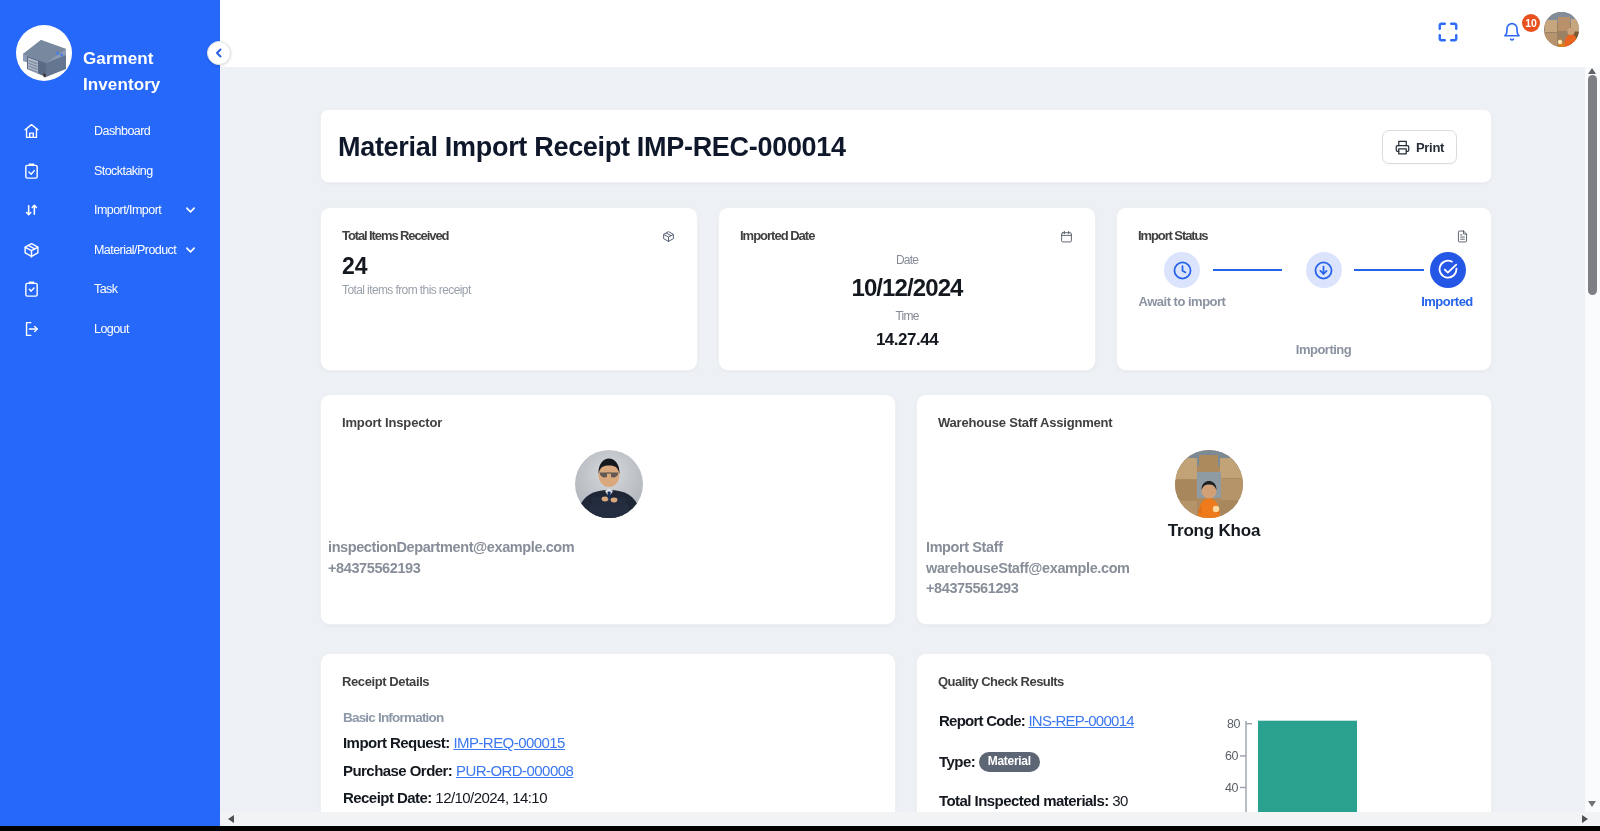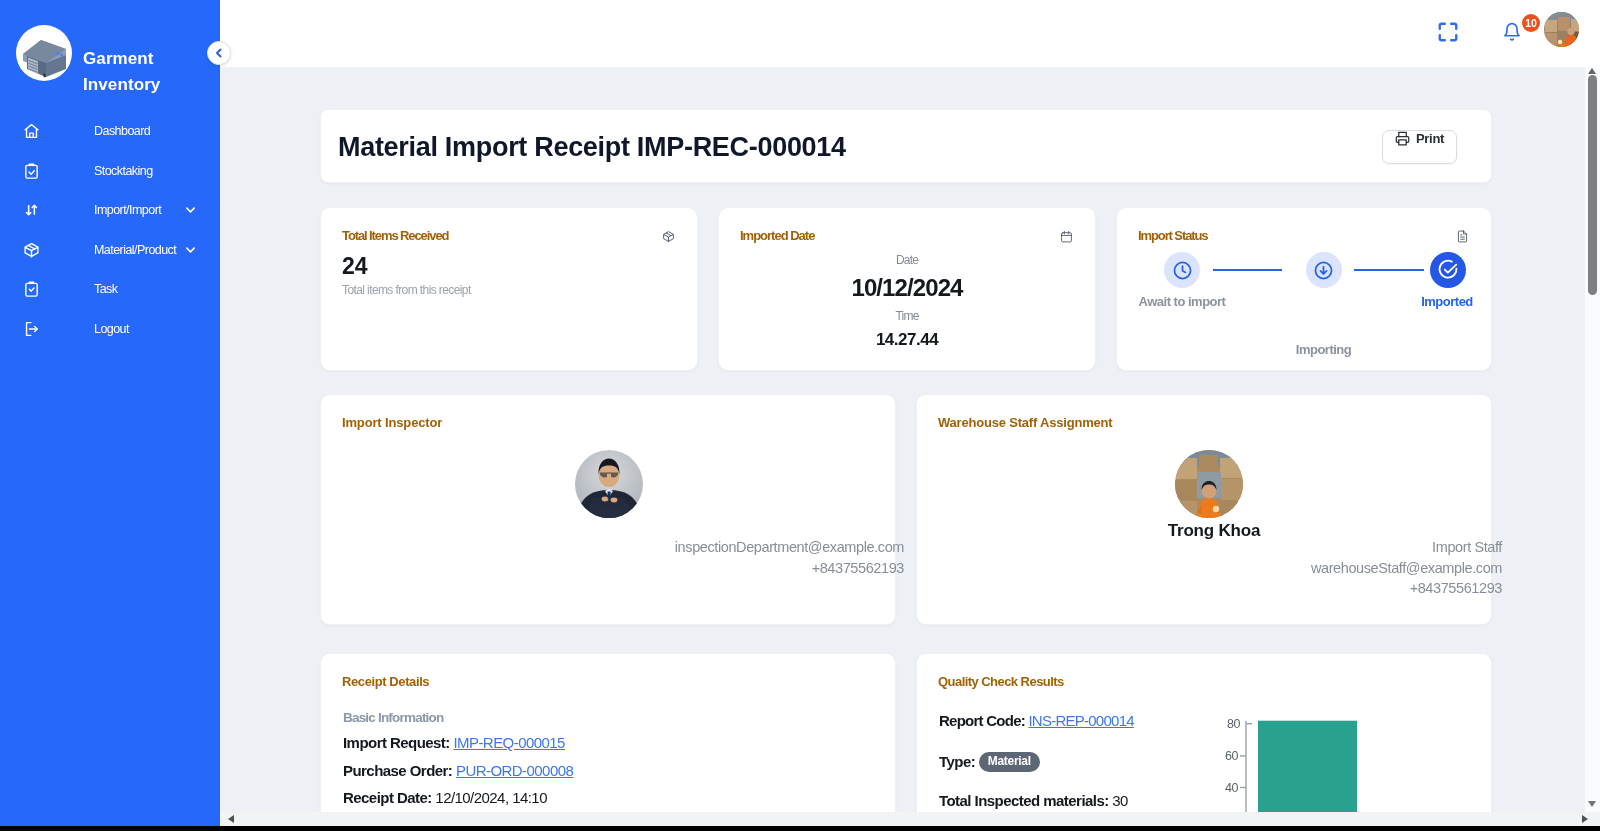--- a/index.html
+++ b/index.html
@@ -21,27 +21,27 @@
 #header { left:220px; top:0; width:1380px; height:67px; background:#fff; }
 
 
 #hbar { left:220px; top:812px; width:1380px; height:14px; background:#f1f3f4; z-index:8; }
 #blackbar { left:0; top:826px; width:1600px; height:5px; background:#000; z-index:9; }
 #vbar { left:1585px; top:67px; width:15px; height:745px; background:#fafbfc; z-index:8; }
 #vthumb { left:1588px; top:75px; width:9px; height:220px; border-radius:5px; background:#7c7f84; z-index:9; }
 
 
 .card { position:absolute; background:#fff; border:1px solid #eef0f2; border-radius:10px; box-shadow:0 1px 3px rgba(16,24,40,.04); }
-.ctitle { position:absolute; left:21px; top:20px; font-size:13px; font-weight:700; color:#a16207; }
+.ctitle { position:absolute; left:21px; top:20px; font-size:13px; font-weight:700; color:#404040; }
 .cicon { position:absolute; right:22px; top:22px; width:13px; height:13px; }
 
 
 #titlecard { left:320px; top:109px; width:1172px; height:74px; border-radius:8px; }
 #pagetitle { position:absolute; left:17px; top:22px; font-size:27px; font-weight:700; color:#0f172a; letter-spacing:-0.3px; }
-#printbtn { position:absolute; right:34px; top:20px; width:75px; height:34px; border:1px solid #d9dce1; border-radius:7px; background:#fff; display:flex; justify-content:center; gap:6px; font-size:13px; font-weight:700; color:#262e38; letter-spacing:-0.3px; box-shadow:0 1px 2px rgba(0,0,0,.03); }
+#printbtn { position:absolute; right:34px; top:20px; width:75px; height:34px; border:1px solid #d9dce1; border-radius:7px; background:#fff; display:flex; align-items:center; justify-content:center; gap:6px; font-size:13px; font-weight:700; color:#262e38; letter-spacing:-0.3px; box-shadow:0 1px 2px rgba(0,0,0,.03); }
 
 
 #stat1 { left:320px; top:207px; width:378px; height:164px; }
 #stat2 { left:718px; top:207px; width:378px; height:164px; }
 #stat3 { left:1116px; top:207px; width:376px; height:164px; }
 .bignum { position:absolute; left:21px; top:44.5px; font-size:23px; font-weight:700; color:#14181f; }
 .subtle { position:absolute; left:21px; top:75px; font-size:12px; letter-spacing:-0.6px; color:#9aa1ab; }
 .dlabel { position:absolute; left:0; width:100%; text-align:center; font-size:12px; letter-spacing:-0.8px; color:#848b96; }
 .dval { position:absolute; left:0; width:100%; text-align:center; font-weight:700; color:#14181f; }
 
@@ -50,21 +50,21 @@
 .step-lt { background:#dbe4fc; }
 .step-solid { background:#2457e6; }
 .step-label { position:absolute; width:160px; text-align:center; font-size:13px; font-weight:700; color:#8b92a0; letter-spacing:-0.5px; }
 .step-line { position:absolute; height:2px; background:#2563eb; top:60.5px; }
 
 
 #people1 { left:320px; top:394px; width:576px; height:231px; }
 #people2 { left:916px; top:394px; width:576px; height:231px; }
 .avatar { position:absolute; top:55px; width:68px; height:68px; border-radius:50%; overflow:hidden; }
 .pname { position:absolute; top:126px; width:576px; text-align:center; font-size:17px; font-weight:700; color:#14181f; letter-spacing:-0.2px; }
-.prow { position:absolute; width:576px; text-align:right; font-size:14.5px; color:#878e99; letter-spacing:-0.4px; }
+.prow { position:absolute; width:576px; text-align:left; font-size:14.5px; color:#878e99; letter-spacing:-0.4px;font-weight:bold; }
 
 
 #bottom1 { left:320px; top:653px; width:576px; height:240px; }
 #bottom2 { left:916px; top:653px; width:576px; height:240px; }
 .sechead { position:absolute; left:22px; top:56px; font-size:13.5px; font-weight:700; color:#8c98a8; letter-spacing:-0.8px; }
 .brow { position:absolute; left:22px; font-size:15px; color:#14181f; letter-spacing:-0.55px; }
 .brow b { font-weight:700; }
 a.lnk { color:#3b77ee; text-decoration:underline; }
 .badge { display:inline-block; background:#5d6675; color:#fff; font-size:12px; font-weight:700; border-radius:10px; padding:2.5px 9px 3.5px; position:relative; top:-2px; letter-spacing:-0.3px; }
 </style>

